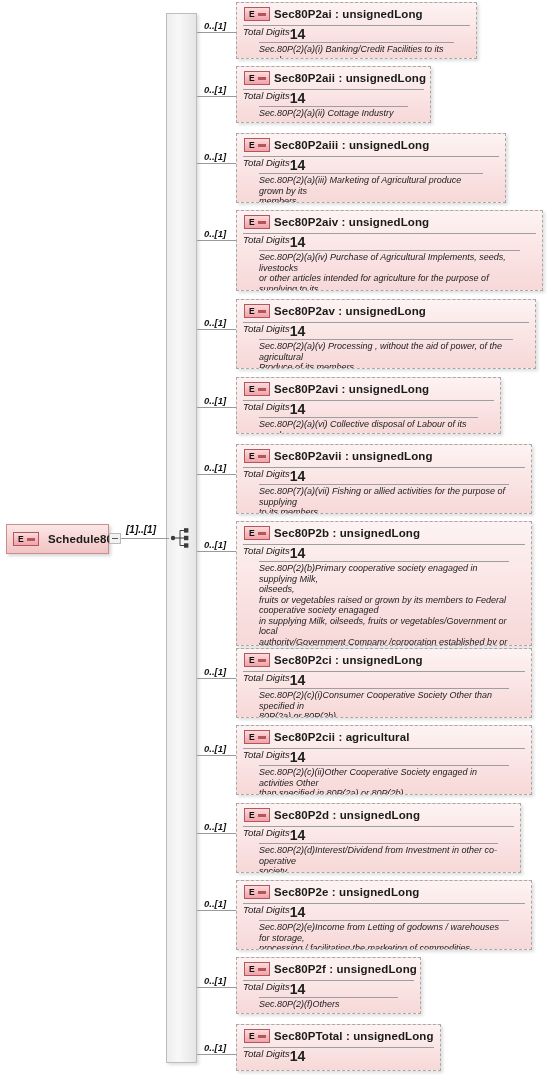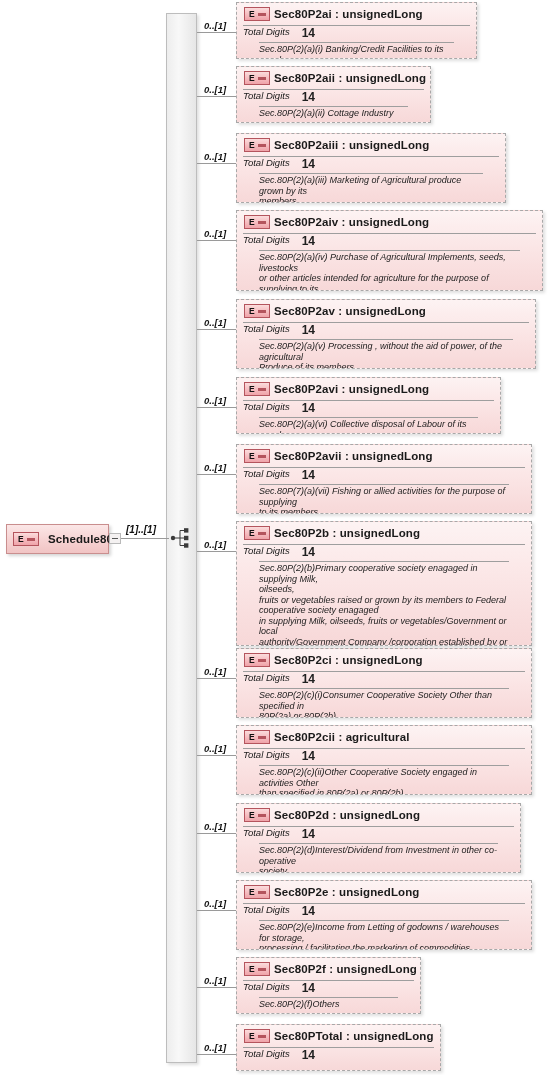--- a/index.html
+++ b/index.html
@@ -128,22 +128,22 @@
     display: flex;
     align-items: flex-start;
     font-size: 9.5px;
     font-style: italic;
     color: #202020;
     white-space: nowrap;
   }
   .node .facet .fval {
     font-style: normal;
     font-weight: bold;
-    margin-left: 12px;
-    font-size: 12px;
+    margin-left: 0;
+    font-size: 14px;
   }
   .node .doc {
     border-top: 1px solid #9e9e9e;
     margin: 0 22px;
     padding-top: 1px;
     font-size: 9px;
     font-style: italic;
     color: #1c1c1c;
     line-height: 10.5px;
     white-space: pre-line;

